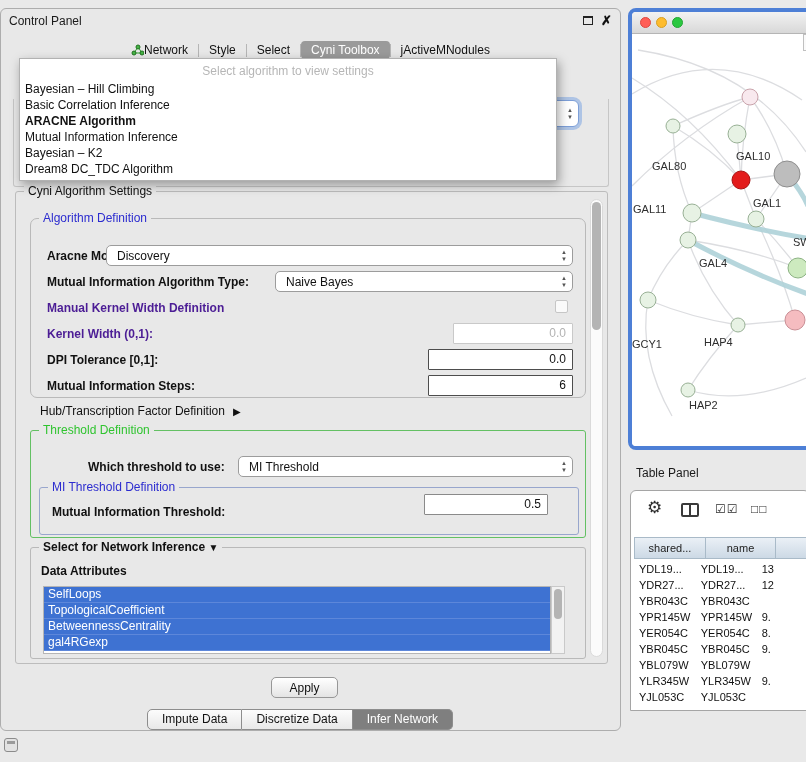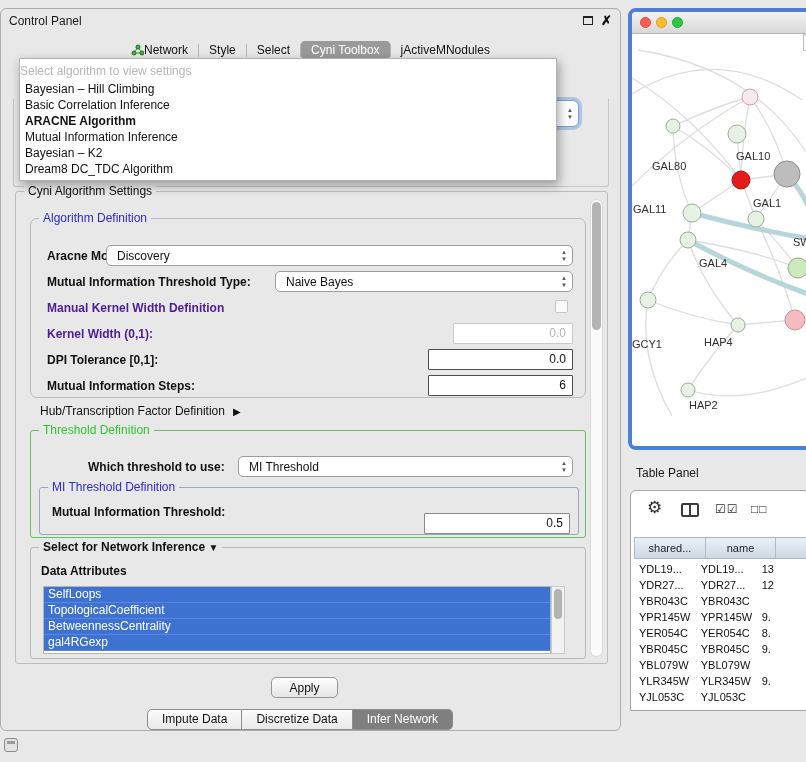--- a/index.html
+++ b/index.html
@@ -19,21 +19,21 @@
 .cp-tab{display:flex;align-items:center;padding:2px 10px;font-size:12px;border-radius:4px;color:#111;white-space:nowrap;}
 .cp-tab.active{background:#9a9a9a;color:#fff;}
 
 
 .hidden-group-frag{position:absolute;left:12px;top:90px;width:596px;height:88px;border:1px solid #c6c6c6;border-top:none;border-radius:0 0 3px 3px;z-index:1;}
 .algo-combo-under{position:absolute;left:28px;top:91px;width:550px;height:27px;background:#fff;border:1px solid #7d9fd8;border-radius:6px;box-shadow:0 0 0 3px rgba(125,165,225,0.55);z-index:5;}
 .algo-combo-under .combo-arrows{top:6px;}
 
 
 .algo-popup{position:absolute;left:18px;top:49px;width:538px;background:#fff;border:1px solid #b2b2b2;box-shadow:2px 4px 10px rgba(0,0,0,0.35);z-index:20;padding-bottom:3px;}
-.popup-placeholder{color:#b6b6b6;text-align:left;padding:5px 0 3px;font-size:12px;}
+.popup-placeholder{color:#b6b6b6;text-align:center;padding:5px 12px 3px;font-size:12px;}
 .popup-item{height:16px;line-height:16px;padding-left:5px;font-size:12px;white-space:nowrap;}
 .popup-item.bold{font-weight:bold;}
 
 
 .settings-group{position:absolute;left:14px;top:182px;width:593px;height:473px;border:1px solid #bcbcbc;border-radius:3px;z-index:2;}
 .group-label{position:absolute;top:-8px;left:8px;background:#e8e8e8;padding:0 4px;font-size:12px;white-space:nowrap;}
 .group-label.blue{color:#2b2bcf;}
 .group-label.green{color:#2fc42f;}
 .sg-scroll{position:absolute;right:4px;top:7px;width:13px;height:458px;background:#fbfbfb;border:1px solid #dadada;border-radius:7px;}
 .sg-thumb{position:absolute;left:1px;top:2px;width:9px;height:128px;background:#b4b4b4;border-radius:5px;}
@@ -179,21 +179,21 @@
 
         <span class="flabel" style="top:30px">Aracne Mode:</span>
         <div class="combo" style="left:75px;top:26px;width:467px">
           <span class="combo-text">Discovery</span>
           <span class="combo-arrows">
               <span>▲</span>
               <span>▼</span>
             </span>
         </div>
 
-        <span class="flabel" style="top:56px">Mutual Information Threshold Type:</span>
+        <span class="flabel" style="top:56px">Mutual Information Algorithm Type:</span>
         <div class="combo" style="left:244px;top:52px;width:298px">
           <span class="combo-text">Naive Bayes</span>
           <span class="combo-arrows">
               <span>▲</span>
               <span>▼</span>
             </span>
         </div>
 
         <span class="flabel disabled" style="top:82px">Manual Kernel Width Definition</span>
         <span class="checkbox" style="left:524px;top:81px"></span>
@@ -221,21 +221,21 @@
           <span class="combo-text">MI Threshold</span>
           <span class="combo-arrows">
               <span>▲</span>
               <span>▼</span>
             </span>
         </div>
 
         <div class="mi-group">
           <span class="group-label blue">MI Threshold Definition</span>
           <span class="flabel" style="left:12px;top:17px">Mutual Information Threshold:</span>
-          <div class="tfield" style="left:384px;top:25px;width:146px;border-color:#8a8a8a">0.5</div>
+          <div class="tfield" style="left:384px;top:6px;width:124px;border-color:#8a8a8a">0.5</div>
         </div>
       </div>
 
       <div class="inner-group sources-group">
         <span class="group-label" style="font-weight:bold">
           <span>Select for Network Inference</span>
           <span class="tri">▼</span>
         </span>
         <span class="attr-label">Data Attributes</span>
         <div class="attr-list">

